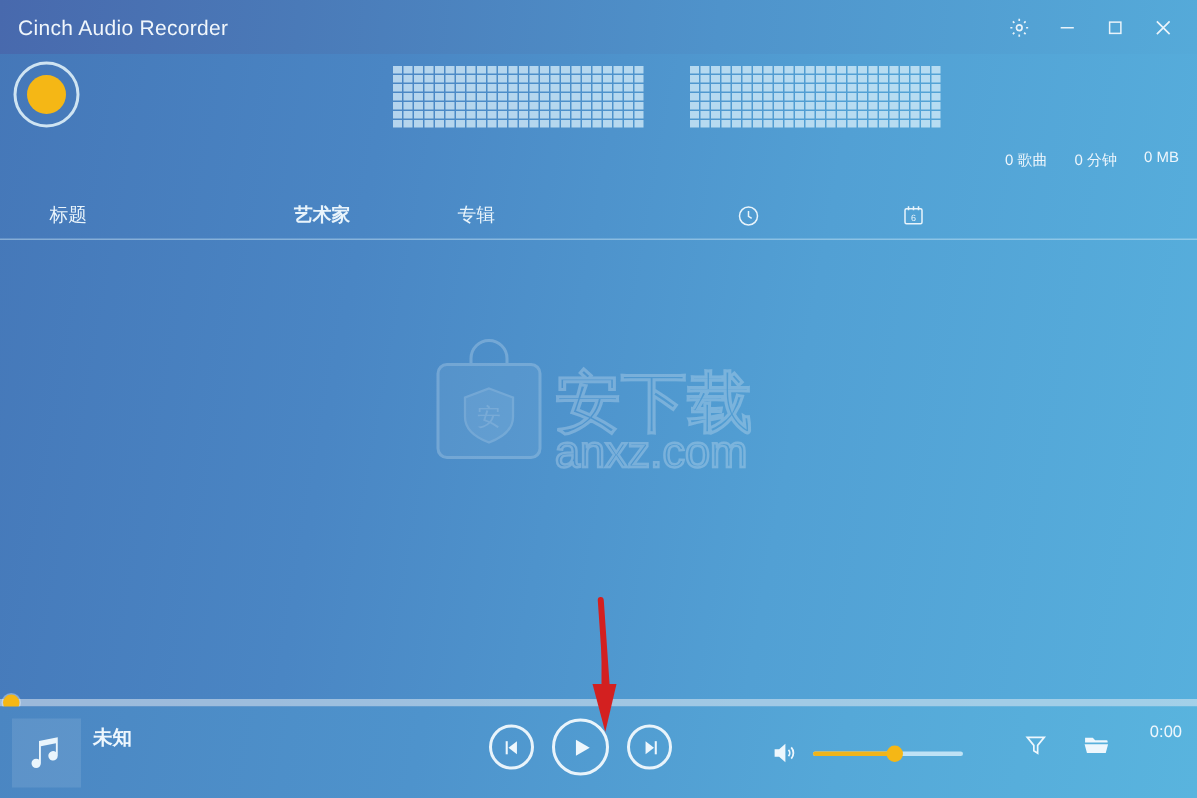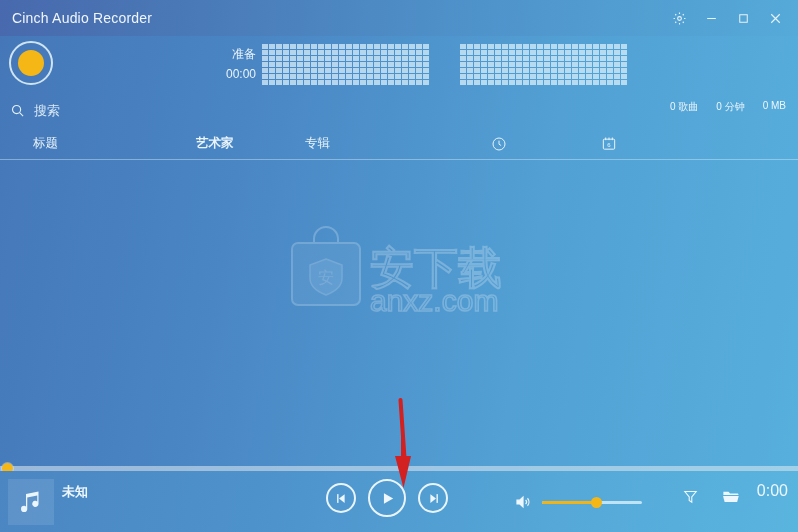--- a/index.html
+++ b/index.html
@@ -181,21 +181,21 @@
     background: #f5b715;
   }
   .rbtns {
     position: absolute; right: 58px; top: 16px;
     display: flex; align-items: center; gap: 22px;
     color: #eef7fd;
   }
   .rbtn { cursor: pointer; display: flex; }
   .timeleft {
     position: absolute; right: 10px; top: 11px;
-    color: #eef7fd; font-size: 16px;
+    color: #eef7fd; font-size: 11px;
   }
 
   
   .annot {
     position: absolute; left: 386px; top: 398px;
     width: 34px; height: 96px;
     pointer-events: none;
   }
 </style>
 </head>
@@ -229,24 +229,20 @@
         </svg>
       </div>
     </div>
   </div>
 
   <div class="toprow">
     <div class="record-btn">
       <div class="record-dot"></div>
     </div>
 
-    <div class="status-col">
-      <div>准备</div>
-      <div>00:00</div>
-    </div>
 
     <div class="viz viz-a">
         <i></i>
         <i></i>
         <i></i>
         <i></i>
         <i></i>
         <i></i>
         <i></i>
         <i></i>
@@ -577,29 +573,20 @@
         <i></i>
         <i></i>
         <i></i>
         <i></i>
         <i></i>
         <i></i>
       </div>
   </div>
 
   <div class="searchrow">
-    <div class="search-wrap">
-      <span class="search-icon">
-        <svg width="15" height="15" viewBox="0 0 24 24" fill="none" stroke="currentColor" stroke-width="1.8">
-          <circle cx="10.5" cy="10.5" r="6.5"></circle>
-          <path d="M15.4 15.4L21 21"></path>
-        </svg>
-      </span>
-      <input class="search-input" type="text" placeholder="搜索" style="">
-    </div>
 
     <div class="libstats">
       <span>0 歌曲</span>
       <span>0 分钟</span>
       <span>0 MB</span>
     </div>
   </div>
 
   <div class="colhdr">
     <div class="c c-title">标题</div>

